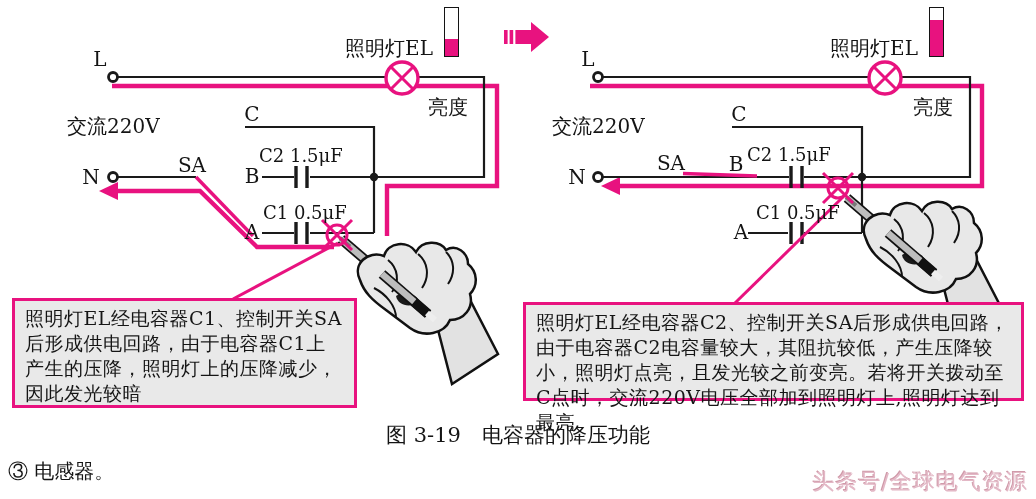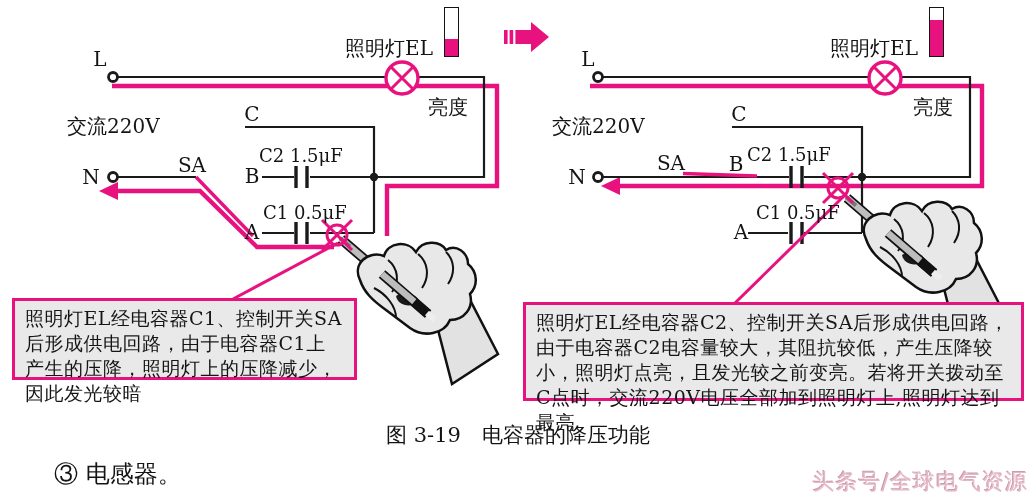--- a/index.html
+++ b/index.html
@@ -19,21 +19,21 @@
   .mark{stroke:#e8127f;stroke-width:3;fill:none;}
   .lbl{font-size:20px;fill:#141414;}
   .lbl-sm{font-size:18px;fill:#141414;}
   .mid{text-anchor:middle;}
   .fl{stroke:#111;stroke-width:2;fill:none;}
   .note-box{position:absolute;box-sizing:border-box;background:#e9e9e9;border:3px solid #e8127f;
             padding:5px 10px;font-size:19px;line-height:1.32;letter-spacing:.5px;color:#151515;}
   .bright-bar{position:absolute;width:13px;height:48px;border:1.7px solid #141414;background:#fff;}
   .bright-fill{position:absolute;left:0;right:0;bottom:0;background:#e8127f;}
   .caption{position:absolute;left:0;top:421px;width:1036px;text-align:center;font-size:21px;color:#141414;}
-  .next-section{position:absolute;left:8px;top:458px;font-size:24px;color:#141414;margin-left:46px;}
+  .next-section{position:absolute;left:8px;top:458px;font-size:20px;color:#141414;}
   .watermark{position:absolute;right:8px;top:467px;font-size:22px;letter-spacing:1px;
              color:#e3b8c6;text-shadow:1px 1px 0 #ffffff,-1px -1px 0 #d09aa9;}
 </style>
 </head>
 <body>
 
 <div class="stage">
 
   <svg width="1036" height="430" viewBox="0 0 1036 430" style="position:absolute;left:0;top:0;">
 
@@ -171,21 +171,21 @@
     </g>
   </svg>
 
   <div class="bright-bar" style="left:444px;top:7px;">
     <div class="bright-fill" style="height: 35%;"></div>
   </div>
   <div class="bright-bar" style="left:929px;top:7px;">
     <div class="bright-fill" style="height: 75%;"></div>
   </div>
 
-  <div class="note-box" style="left:12px;top:298px;width:345px;height:82px;">
+  <div class="note-box" style="left:12px;top:298px;width:345px;height:110px;">
     <span>照明灯EL经电容器C1、控制开关SA后形成供电回路，由于电容器C1上产生的压降，照明灯上的压降减少，因此发光较暗</span>
   </div>
   <div class="note-box" style="left:523px;top:302px;width:501px;height:99px;">
     <span>照明灯EL经电容器C2、控制开关SA后形成供电回路，由于电容器C2电容量较大，其阻抗较低，产生压降较小，照明灯点亮，且发光较之前变亮。若将开关拨动至C点时，交流220V电压全部加到照明灯上,照明灯达到最亮</span>
   </div>
 
   <div class="caption">图 3-19　电容器的降压功能</div>
   <div class="next-section">③ 电感器。</div>
   <div class="watermark">头条号/全球电气资源</div>
 

